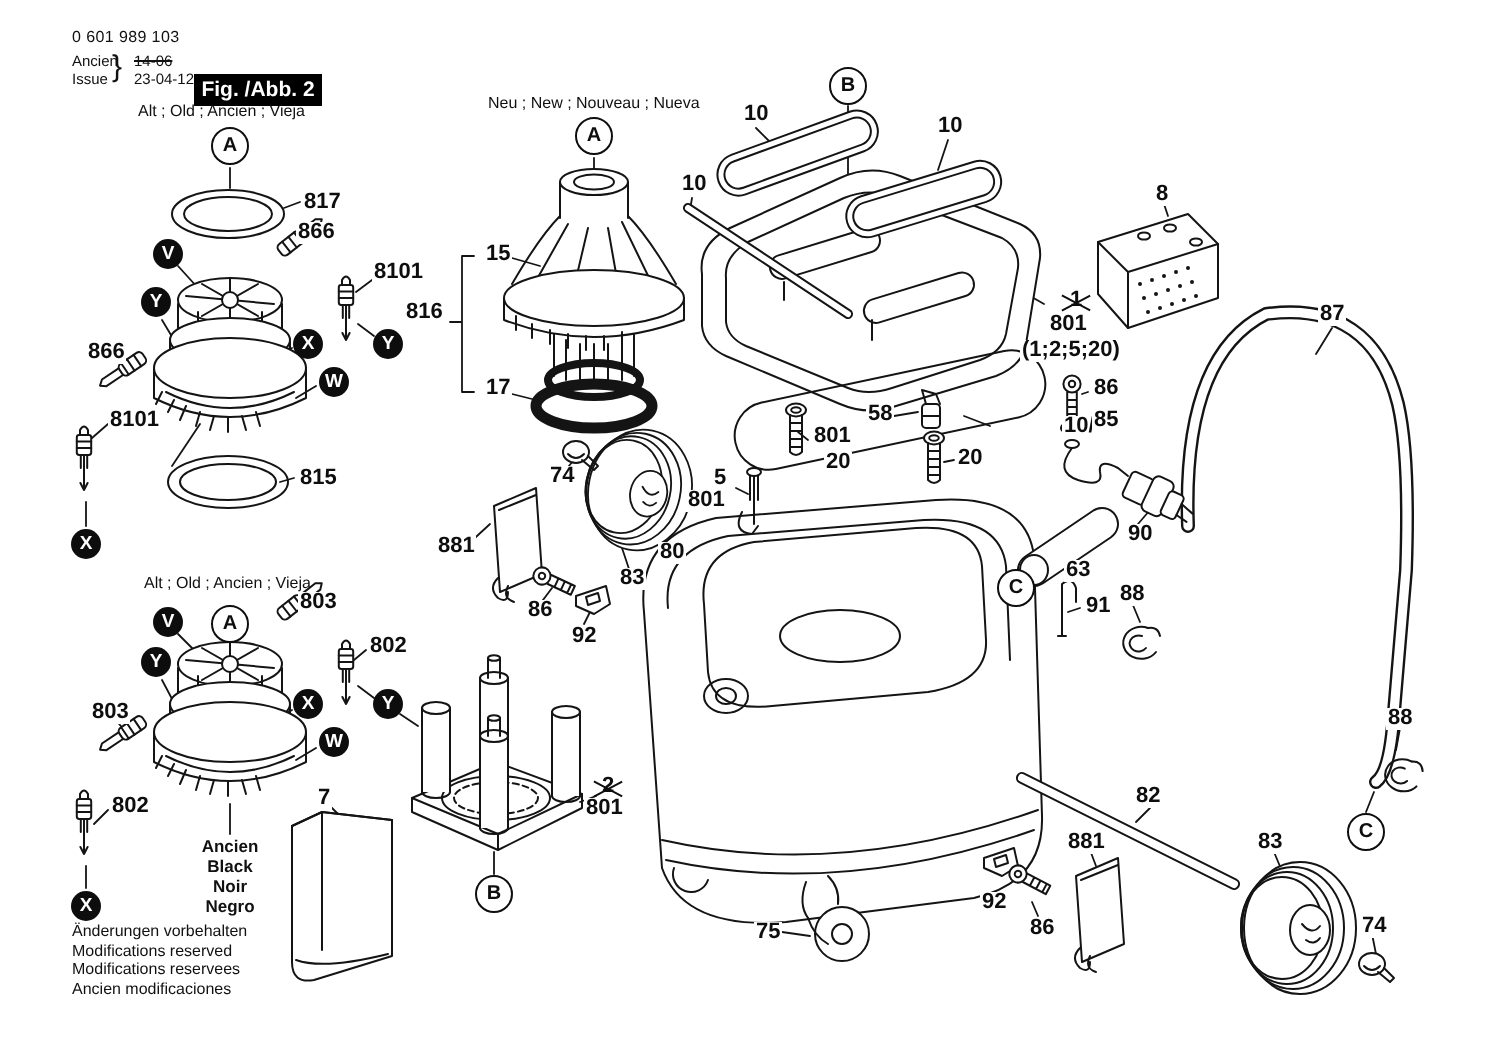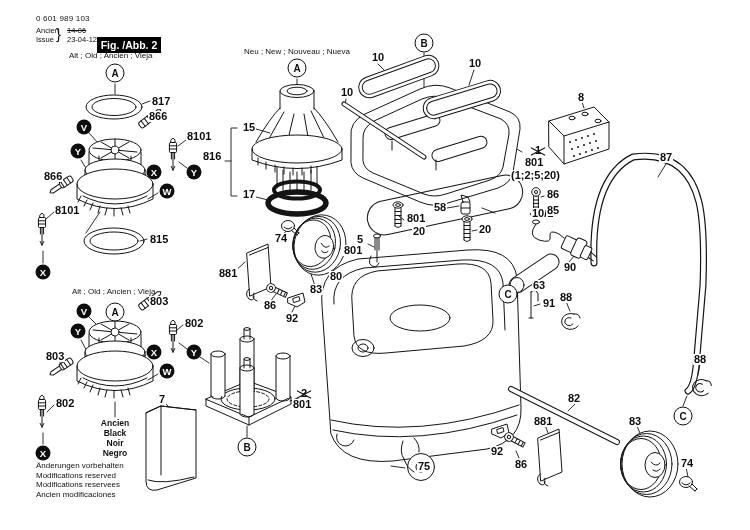--- a/index.html
+++ b/index.html
@@ -378,21 +378,21 @@
       <span class="plabel" style="left: 274px; top: 233px;">74</span>
       <span class="plabel" style="left: 356px; top: 234px;">5</span>
       <span class="plabel" style="left: 343px; top: 245px;">801</span>
       <span class="plabel" style="left: 218px; top: 268px;">881</span>
       <span class="plabel" style="left: 263px; top: 300px;">86</span>
       <span class="plabel" style="left: 285px; top: 313px;">92</span>
       <span class="plabel" style="left: 309px; top: 284px;">83</span>
       <span class="plabel" style="left: 329px; top: 271px;">80</span>
       <span class="plabel crossed" style="left: 300px; top: 388px;">2</span>
       <span class="plabel" style="left: 292px; top: 399px;">801</span>
-      <span class="plabel" style="left: 377px; top: 461px; margin-left: 40px;">75</span>
+      <span class="plabel" style="left: 377px; top: 461px;">75</span>
       <span class="plabel" style="left: 490px; top: 446px;">92</span>
       <span class="plabel" style="left: 514px; top: 459px;">86</span>
       <span class="plabel" style="left: 533px; top: 416px;">881</span>
       <span class="plabel" style="left: 567px; top: 393px;">82</span>
       <span class="plabel" style="left: 693px; top: 354px;">88</span>
       <span class="plabel" style="left: 628px; top: 416px;">83</span>
       <span class="plabel" style="left: 680px; top: 458px;">74</span>
       <div class="marker open" style="left: 115px; top: 73px;">A</div>
       <div class="marker open" style="left: 115px; top: 312px;">A</div>
       <div class="marker open" style="left: 297px; top: 68px;">A</div>

